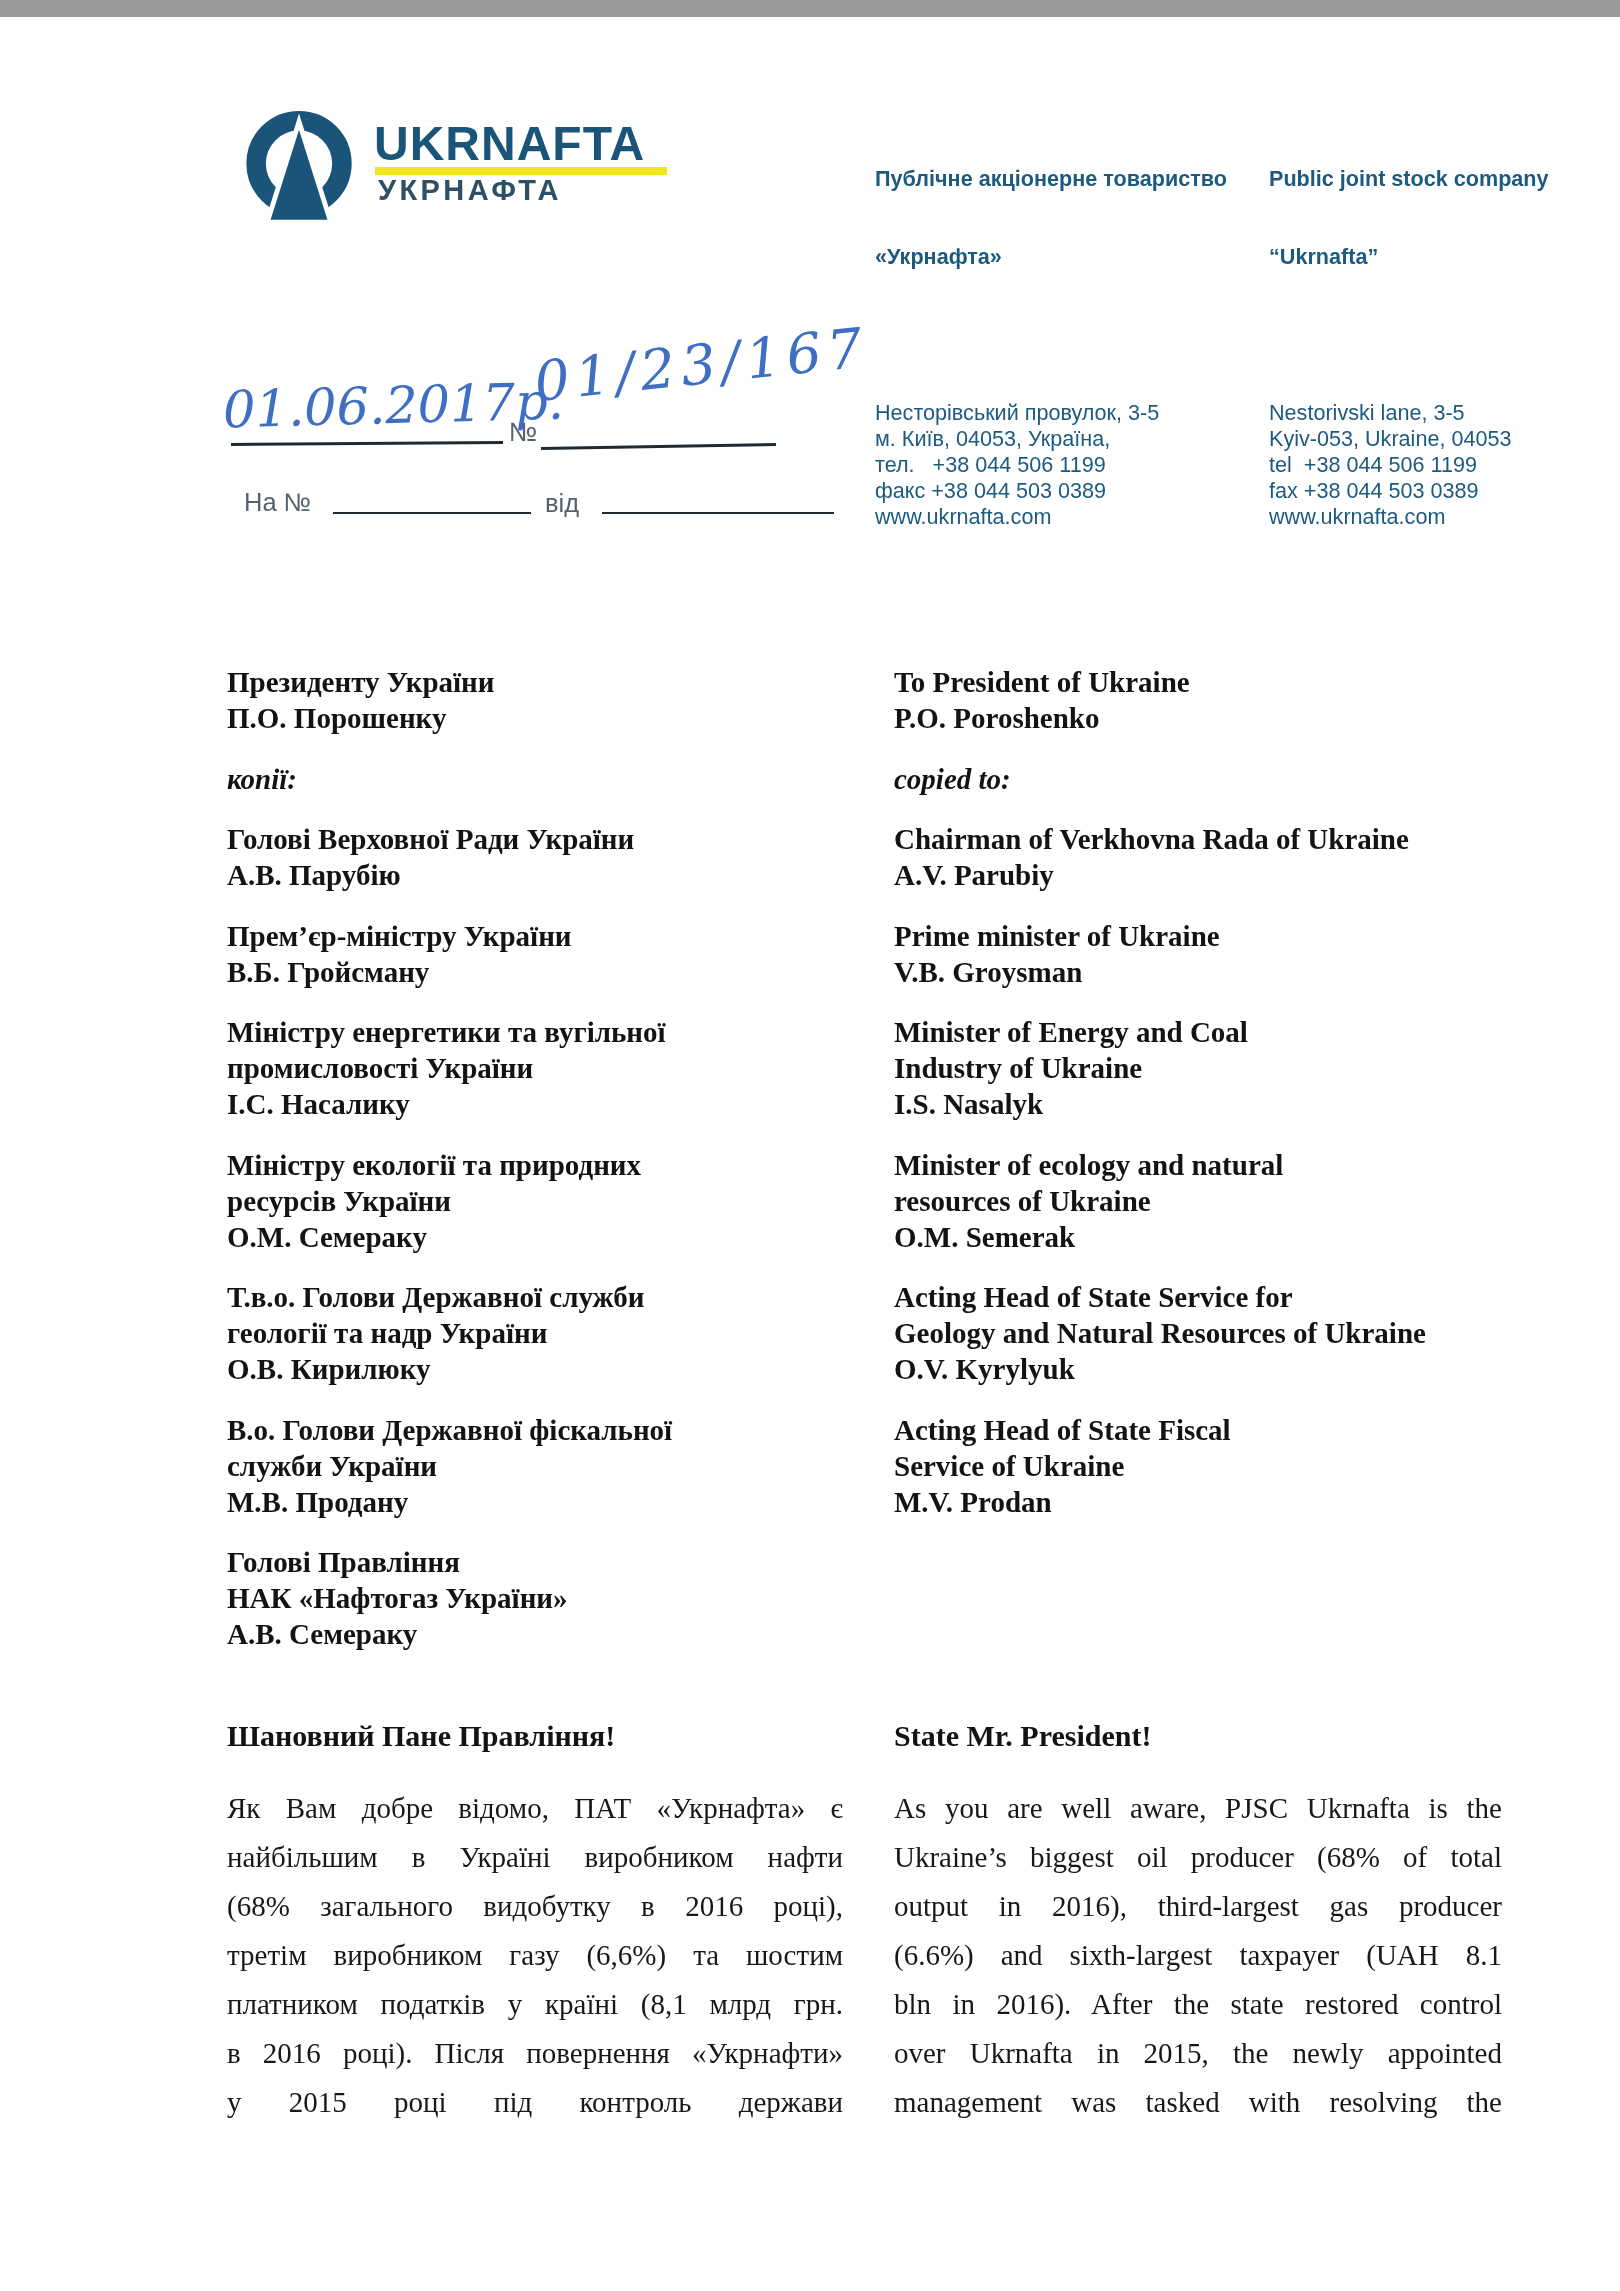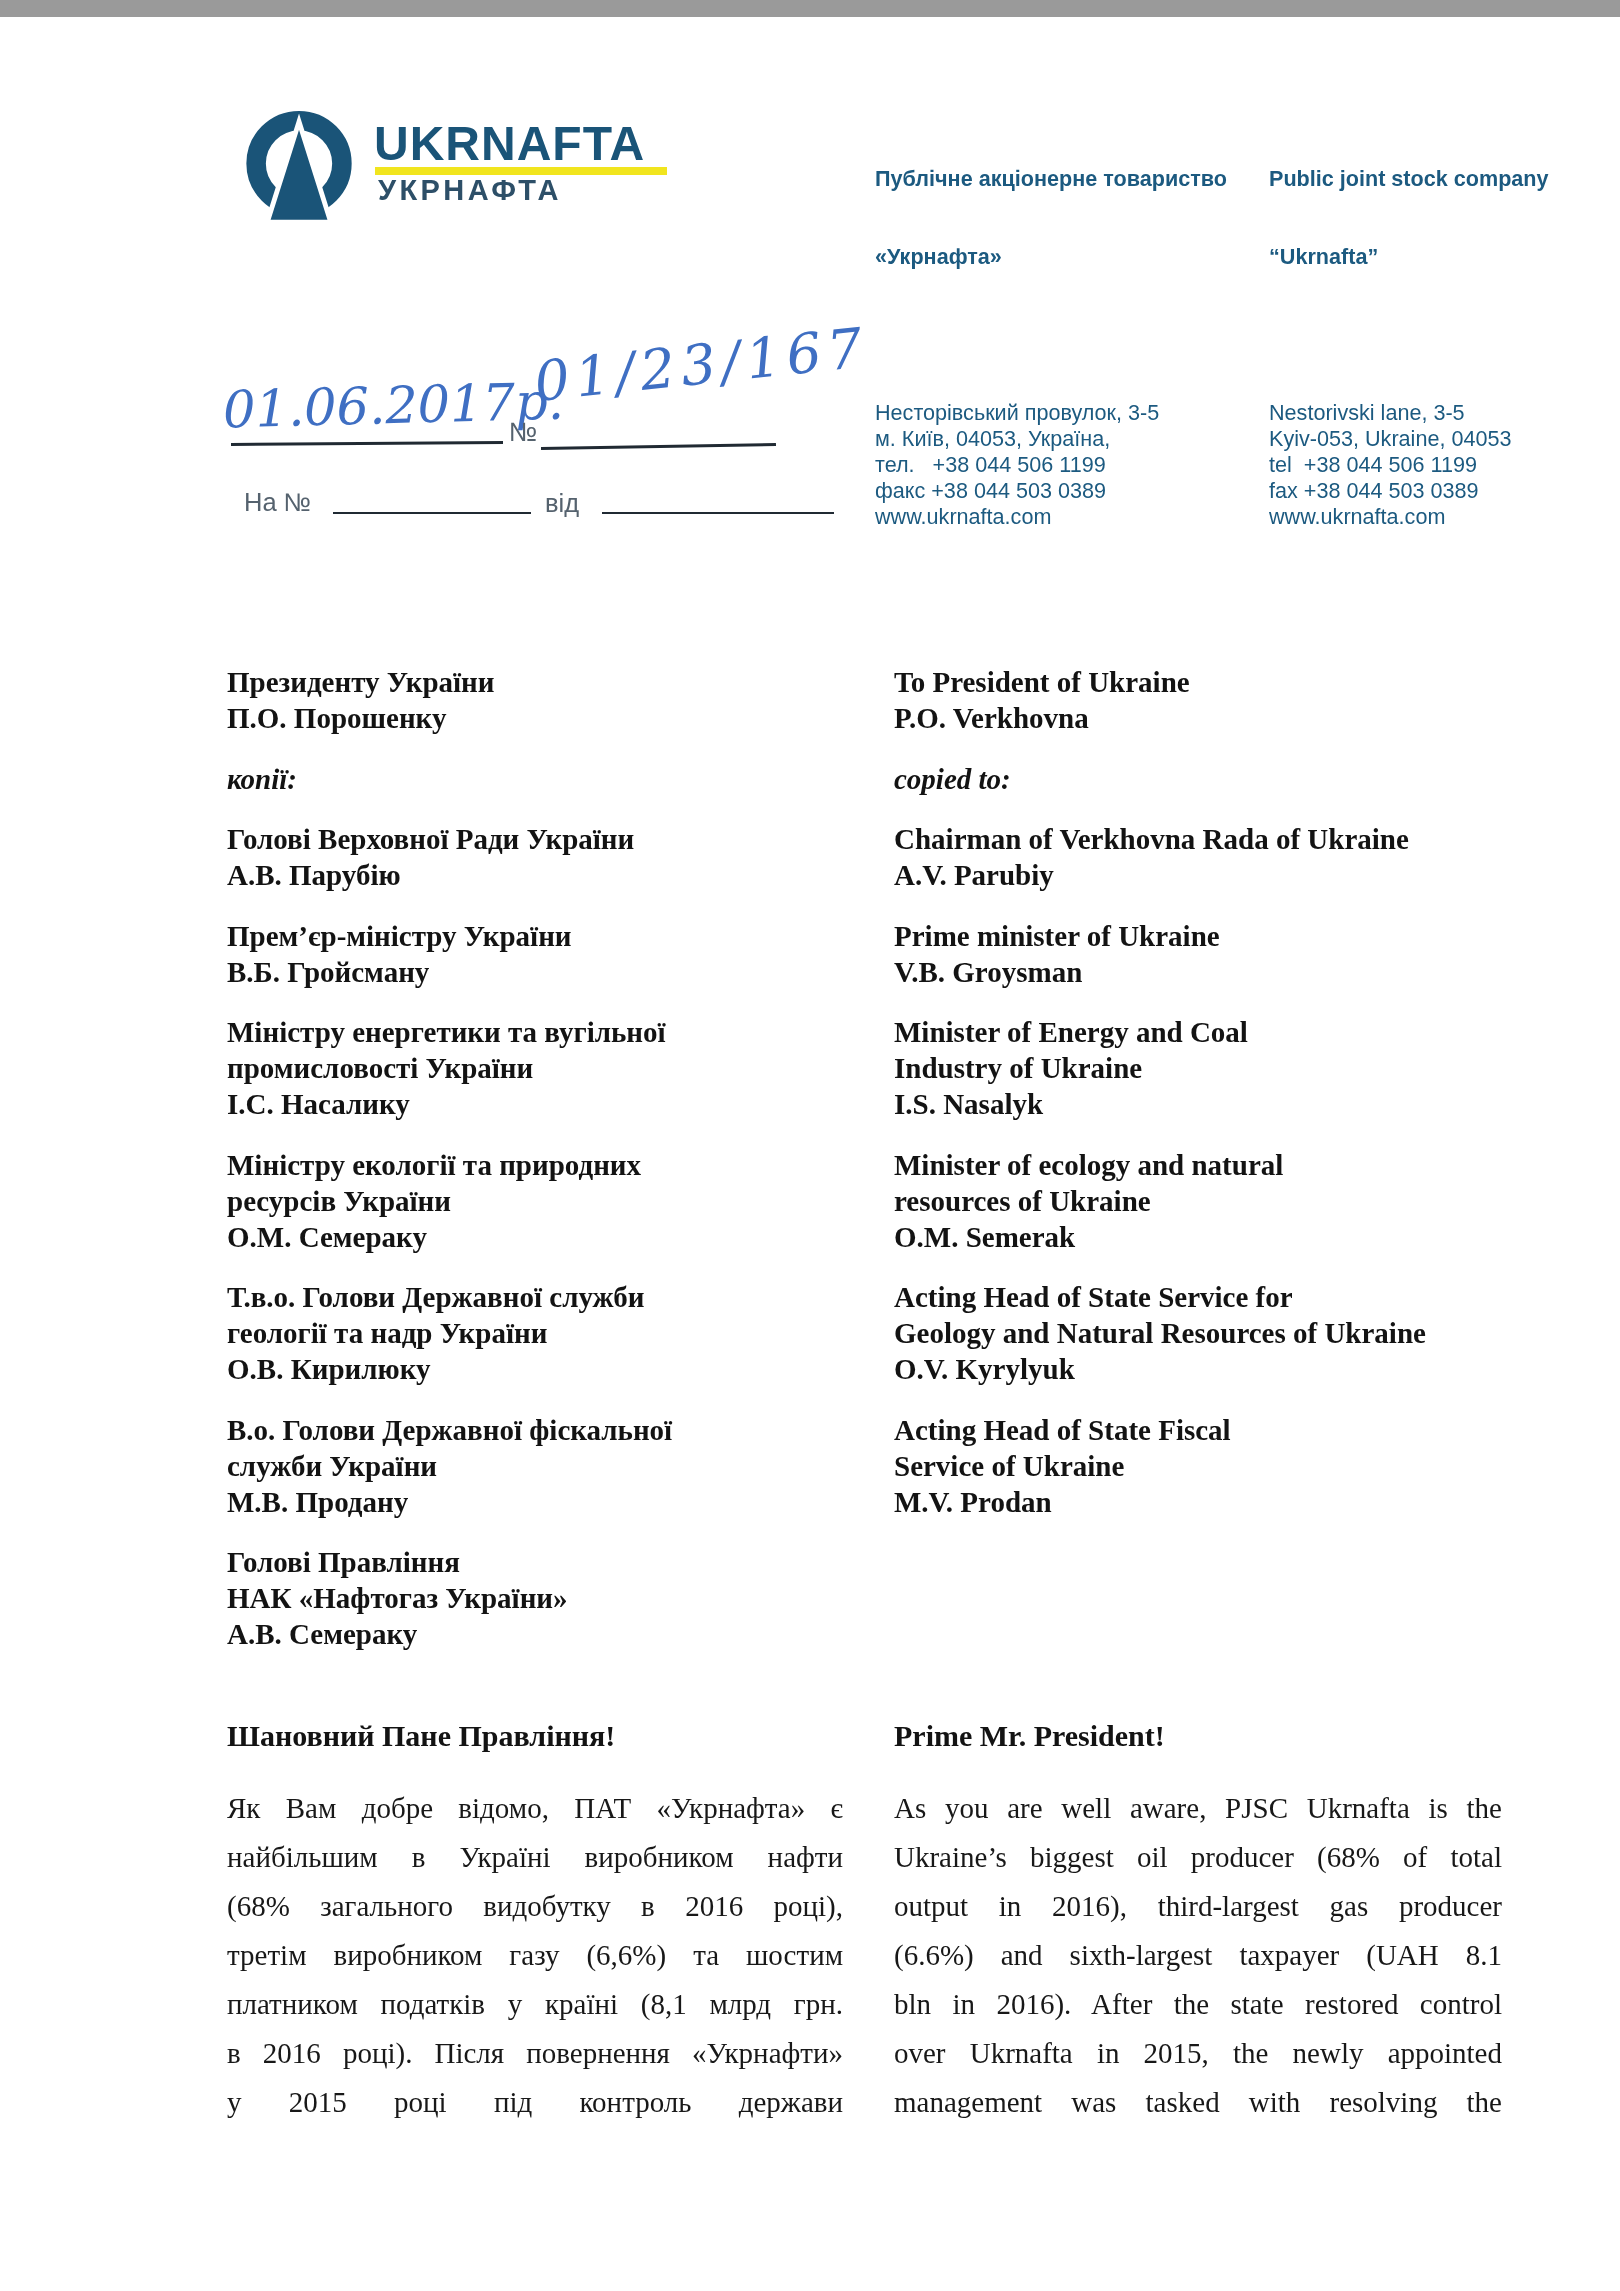--- a/index.html
+++ b/index.html
@@ -160,21 +160,21 @@
           <div class="r-line">А.В. Семераку</div>
         </div>
       </div>
     </section>
 
   <section class="r-col r-en">
 
       <div class="r-block bold">
         <div class="r-lines">
           <div class="r-line">To President of Ukraine</div>
-          <div class="r-line">P.O. Verkhovna</div>
+          <div class="r-line">P.O. Poroshenko</div>
         </div>
       </div>
 
       <div class="r-block italic">
         <div class="r-lines">
           <div class="r-line">copied to:</div>
         </div>
       </div>
 
       <div class="r-block bold">
@@ -219,21 +219,21 @@
         <div class="r-lines">
           <div class="r-line">Acting Head of State Fiscal</div>
           <div class="r-line">Service of Ukraine</div>
           <div class="r-line">M.V. Prodan</div>
         </div>
       </div>
 
     </section>
 
   <div class="salut s-uk">Шановний Пане Правління!</div>
-  <div class="salut s-en">Prime Mr. President!</div>
+  <div class="salut s-en">State Mr. President!</div>
 
   <section class="b-col b-uk">
 
   <div class="b-line">Як Вам добре відомо, ПАТ «Укрнафта» є</div>
       <div class="b-line">найбільшим в Україні виробником нафти</div>
       <div class="b-line">(68% загального видобутку в 2016 році),</div>
       <div class="b-line">третім виробником газу (6,6%) та шостим</div>
       <div class="b-line">платником податків у країні (8,1 млрд грн.</div>
       <div class="b-line">в 2016 році). Після повернення «Укрнафти»</div>
       <div class="b-line">у 2015 році під контроль держави</div>

